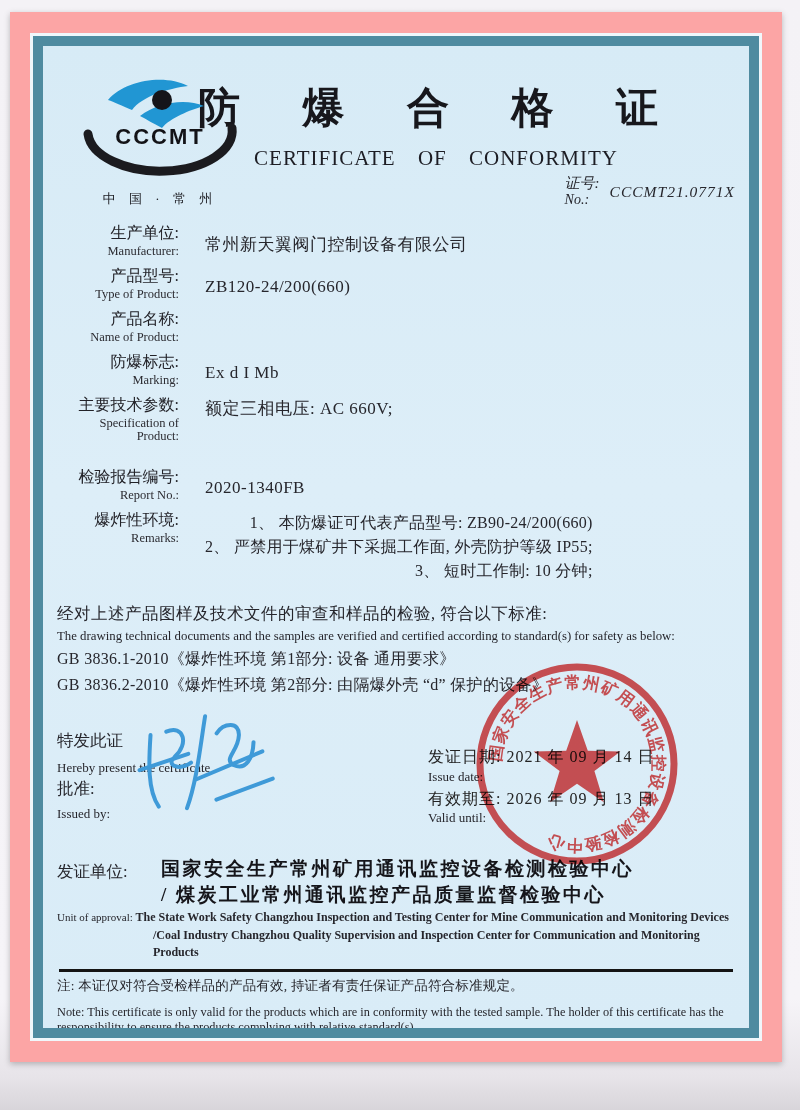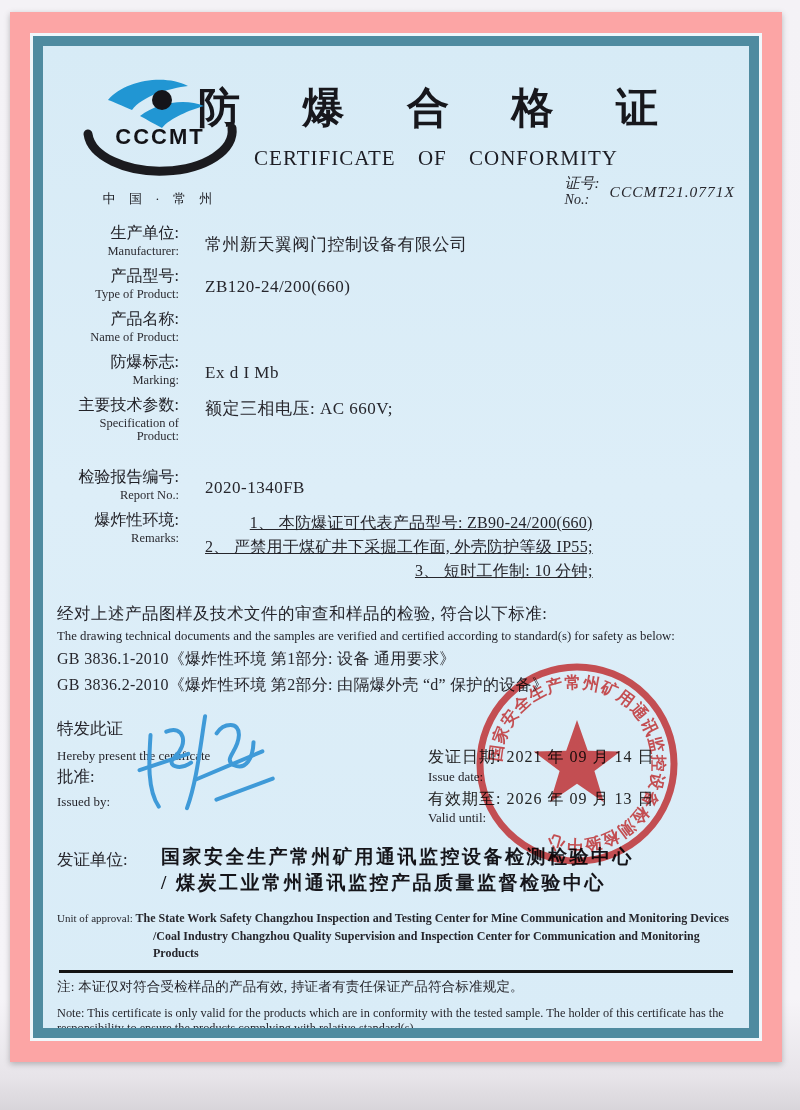--- a/index.html
+++ b/index.html
@@ -47,36 +47,36 @@
   .lab-en{font-size:12.5px;color:#2b2b31;margin-top:3px;margin-left:15px;}
   .row .value{padding-left:26px;font-size:17px;align-self:center;letter-spacing:.5px;}
   .row.top .value{align-self:flex-start;margin-top:1px;}
   .row.gap{margin-top:24px;}
   .remarks-list div{font-size:16px;line-height:1.5;letter-spacing:.3px;}
   
   .standards{margin-top:20px;}
   .std-intro-cn{font-size:16.5px;letter-spacing:.5px;}
   .std-intro-en{font-size:12.8px;margin-top:4px;}
   .std-item{font-size:16px;margin-top:5px;letter-spacing:.3px;}
-  .present-cn{font-size:16.5px;margin-top:22px;}
+  .present-cn{font-size:16.5px;margin-top:34px;}
   .present-en{font-size:13px;margin-top:8px;}
   .approve-cn{font-size:16.5px;margin-top:2px;}
   .approve-en{font-size:13px;margin-top:6px;}
   .spacer{height:34px;}
   
   .dates{position:absolute;left:385px;top:702px;line-height:1.1;z-index:2;}
   .date-cn{font-size:16px;letter-spacing:1px;color:#222;}
   .date-en{font-size:13px;margin:4px 0 6px;}
   .signature{position:absolute;left:82px;top:658px;z-index:2;}
   .seal{position:absolute;left:428px;top:612px;z-index:3;mix-blend-mode:multiply;opacity:.88;}
   
   .approval{display:flex;}
   .approval .lab{flex:none;width:104px;font-size:16.5px;padding-top:5px;}
   .appr-line-cn{font-size:19px;font-weight:bold;letter-spacing:2.5px;color:#15151a;line-height:1.35;}
-  .appr-en{font-size:12px;font-weight:bold;line-height:1.45;margin-top:15px;}
+  .appr-en{font-size:12px;font-weight:bold;line-height:1.45;margin-top:2px;}
   .appr-en .lab-inline{font-size:11px;font-weight:normal;}
   .appr-en2{font-size:12px;font-weight:bold;margin-left:96px;line-height:1.45;}
   .rule{height:3px;background:#141414;margin:7px 2px 5px;}
   
   .note-cn{font-size:13.5px;letter-spacing:.2px;}
   .note-en{font-size:12.3px;line-height:1.28;margin-top:10px;}
   .addr-row{display:flex;font-size:13.5px;margin-top:4px;white-space:nowrap;}
   .addr-row span{margin-right:26px;}
 </style>
 </head>
@@ -148,21 +148,21 @@
             <div class="lab-cn">检验报告编号:</div>
             <div class="lab-en">Report No.:</div>
           </div>
           <div class="value">2020-1340FB</div>
         </div>
         <div class="row">
           <div class="labels">
             <div class="lab-cn">爆炸性环境:</div>
             <div class="lab-en">Remarks:</div>
           </div>
-          <div class="value remarks-list" style="align-self:flex-start;text-decoration:underline;">
+          <div class="value remarks-list" style="align-self:flex-start;">
             <div>1、 本防爆证可代表产品型号: ZB90-24/200(660)</div>
             <div>2、 严禁用于煤矿井下采掘工作面, 外壳防护等级 IP55;</div>
             <div>3、 短时工作制: 10 分钟;</div>
           </div>
         </div>
       </div>
 
       <div class="standards">
         <div class="std-intro-cn">经对上述产品图样及技术文件的审查和样品的检验, 符合以下标准:</div>
         <div class="std-intro-en">The drawing technical documents and the samples are verified and certified according to standard(s) for safety as below:</div>

